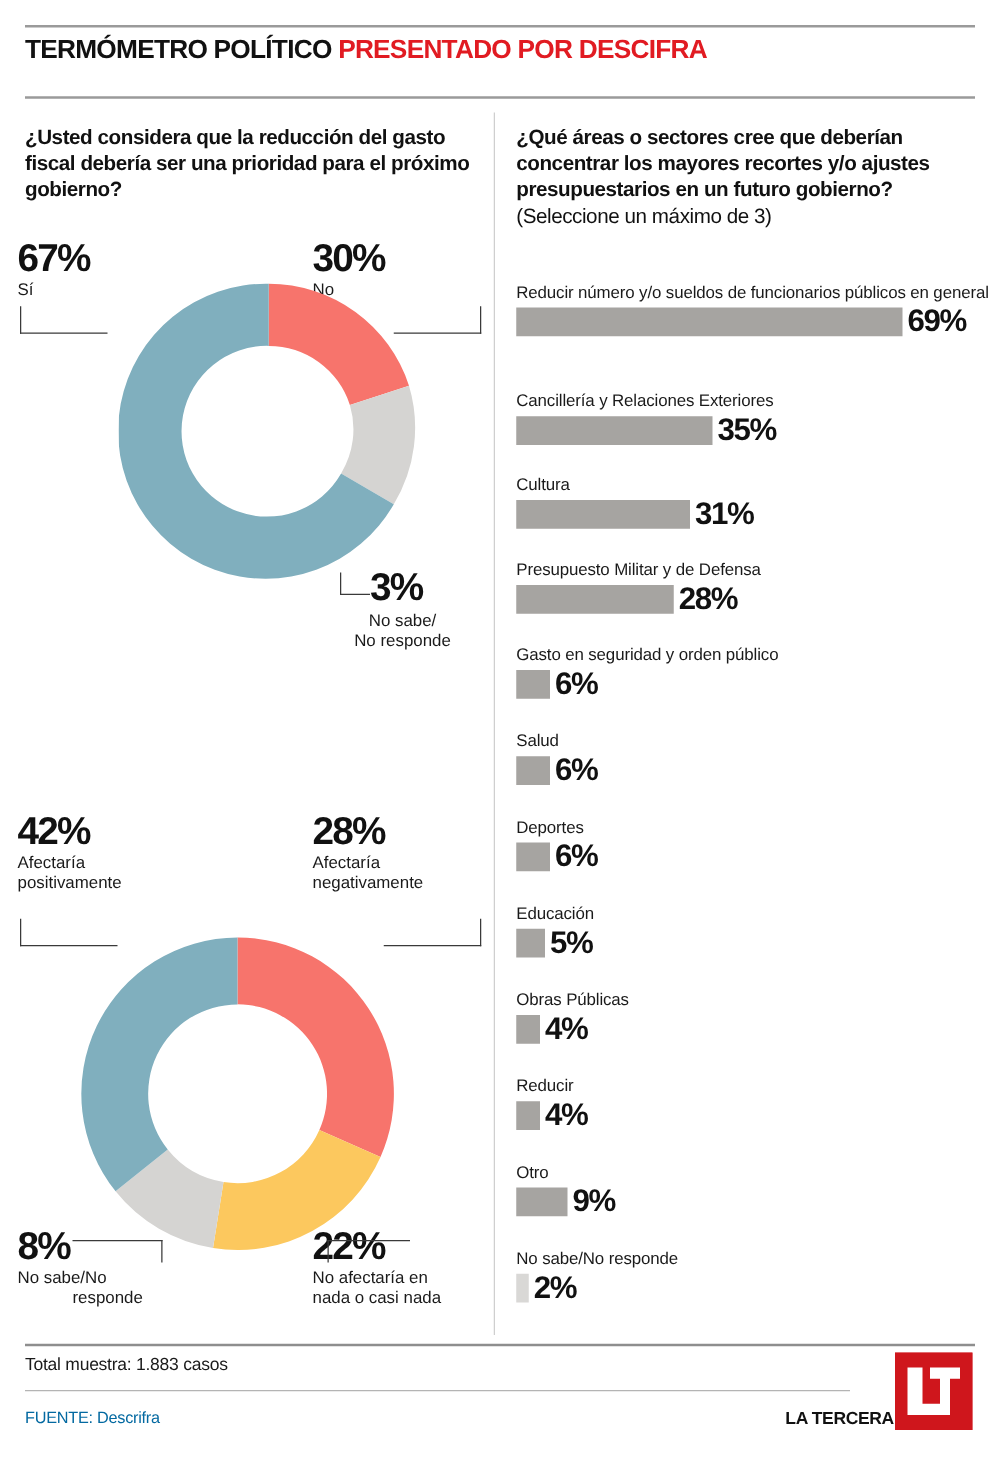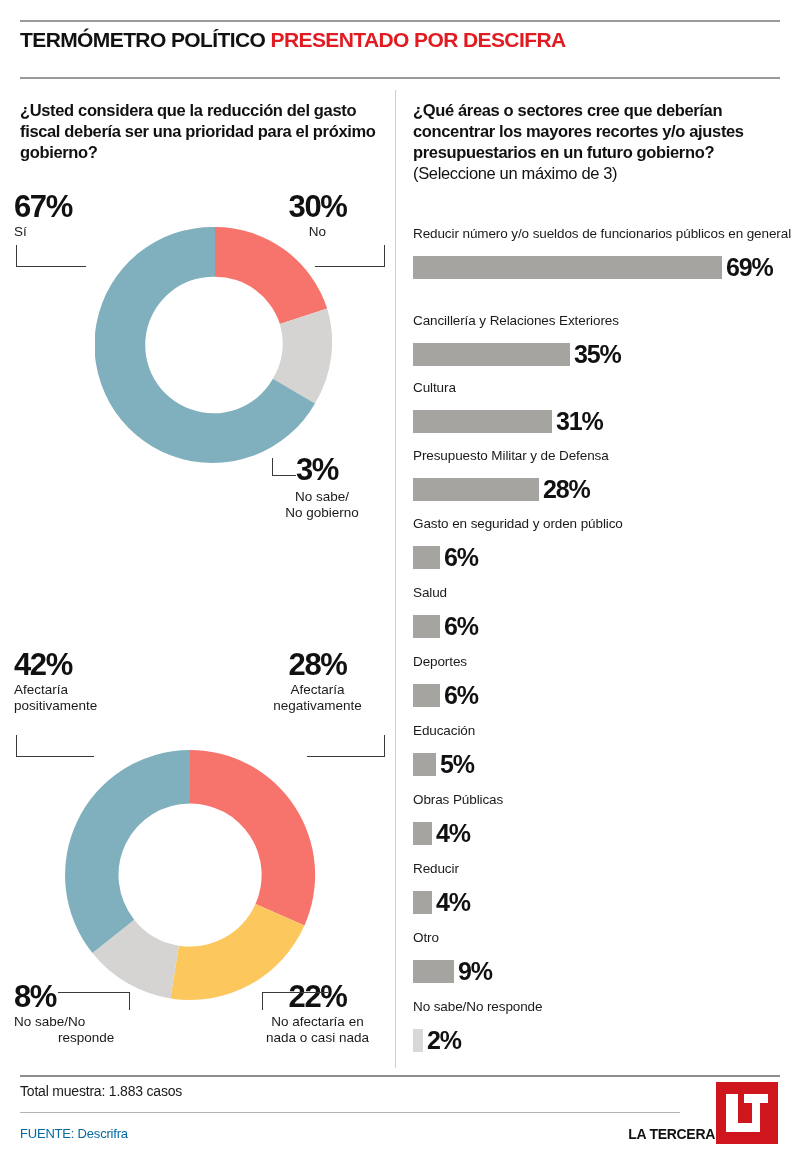--- a/index.html
+++ b/index.html
@@ -49,37 +49,37 @@
   
   .dlabel { position: absolute; }
   .dlabel .pct {
     font-size: 31px; font-weight: bold; letter-spacing: -1.4px;
     line-height: 30px; color: #111111;
     font-family: "Liberation Sans Narrow", "Liberation Sans", sans-serif;
   }
   .dlabel .txt {
     font-size: 13.5px; line-height: 16px; color: #1a1a1a; margin-top: 2px;
   }
-  .dlabel.right { text-align: center; }
+  .dlabel.right { text-align: left; }
 
   
   .leader { position: absolute; }
   .leader .h { position: absolute; background: #3a3a3a; height: 1.4px; }
   .leader .v { position: absolute; background: #3a3a3a; width: 1.4px; }
 
   
   .donut { position: absolute; }
 
   
   .bar-item { position: absolute; left: 413px; width: 380px; }
   .bar-label {
     font-size: 13.5px; line-height: 16.5px; color: #1a1a1a;
     letter-spacing: -0.1px;
   }
-  .bar-row { display: flex; align-items: center; margin-top: 13px; }
+  .bar-row { display: flex; align-items: center; margin-top: 3px; }
   .bar-fill { height: 23px; background: #a6a4a1; flex: none; }
   .bar-fill.light { background: #d9d8d6; }
   .bar-val {
     font-size: 25px; font-weight: bold; letter-spacing: -1.1px;
     color: #111111; margin-left: 4px; line-height: 23px;
     font-family: "Liberation Sans Narrow", "Liberation Sans", sans-serif;
     white-space: nowrap;
   }
 
   
@@ -146,21 +146,21 @@
 
   <div class="dlabel" style="left:296px; top:455px; width:100px;">
     <div class="pct">3%</div>
   </div>
   <div class="leader" style="left:272px; top:458px; width:24px; height:18px;">
     <div class="v" style="left:0; top:0; height:18px;"></div>
     <div class="h" style="left:0; top:16.6px; width:24px;"></div>
   </div>
   <div style="position:absolute; left:248px; top:489px; width:148px; text-align:center; font-size:13.5px; line-height:16px;">
     <div>No sabe/</div>
-    <div>No gobierno</div>
+    <div>No responde</div>
   </div>
 
   <svg class="donut" style="left:95px; top:225px;" width="240" height="240" viewBox="0 0 240 240">
 
     <g transform="translate(120,120)">
 
       <path fill="#F7746C" d="M 0.00 -118.00 A 118 118 0 0 1 112.20 -36.46 L 64.90 -21.09 A 68.3 68.3 0 0 0 0.00 -68.30 Z"></path>
 
       <path fill="#D5D4D2" d="M 112.20 -36.46 A 118 118 0 0 1 100.03 58.38 L 57.88 33.78 A 68.3 68.3 0 0 0 64.90 -21.09 Z"></path>
 

